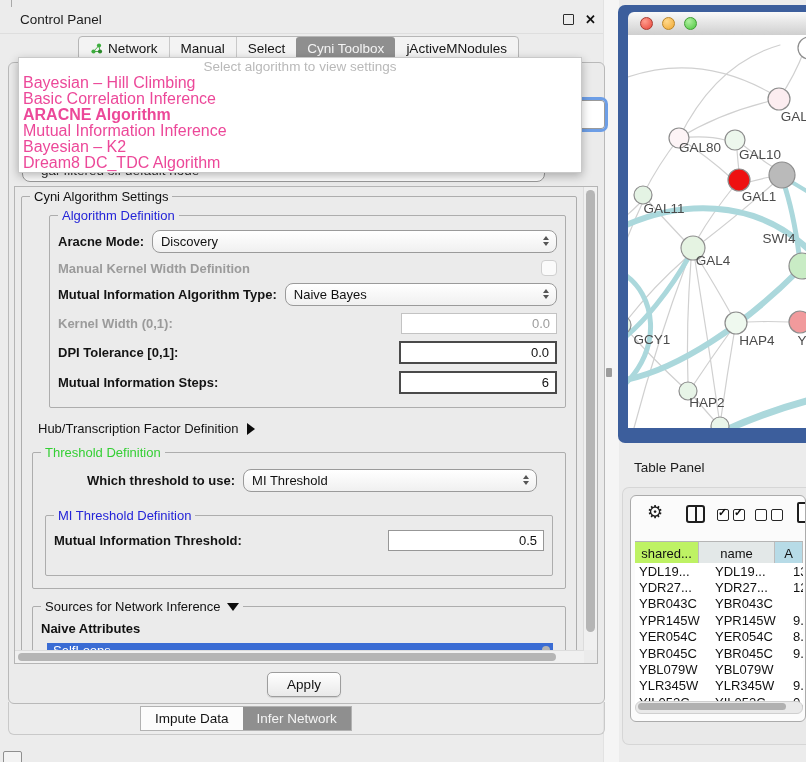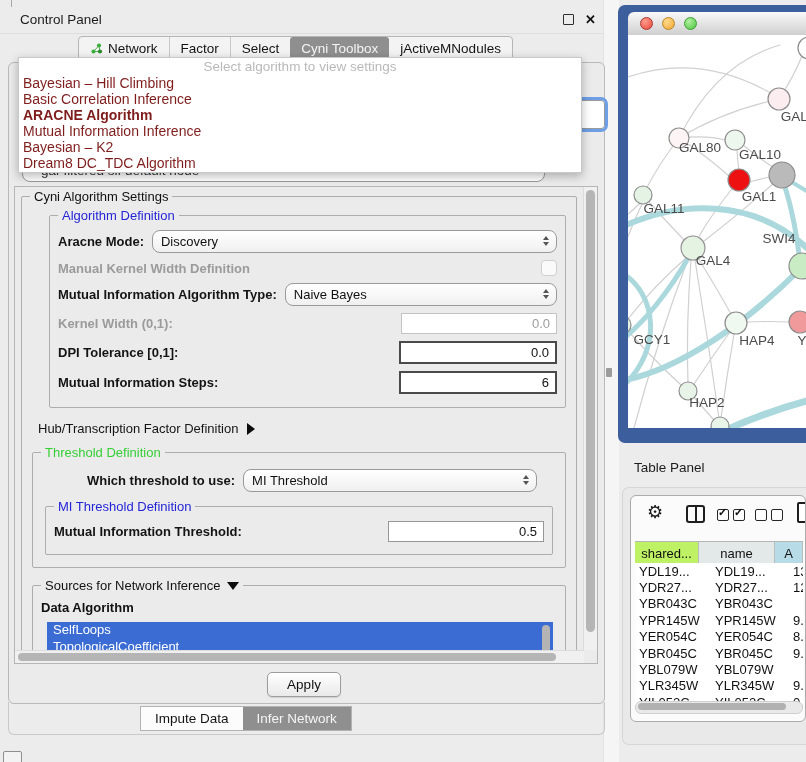--- a/index.html
+++ b/index.html
@@ -26,21 +26,21 @@
   #cp-frame-bottom{left:8px;top:702px;width:595px;height:32px;border:1px solid #c9c9c9;border-top:none;border-radius:0 0 6px 6px;z-index:1}
 
   
   #frag-blue{left:553px;top:97px;width:49px;height:29px;border:3px solid #6d9ee6;border-radius:7px;background:#fff;
              box-shadow:inset 0 0 0 1px #9a9a9a;z-index:8}
   #frag-gal{left:22px;top:138px;width:523px;height:44px;border:1px solid #9a9a9a;border-radius:8px;background:#fff;z-index:6;
             display:flex;align-items:flex-end;padding:0 0 3px 18px;font-size:13.5px;color:#333;box-sizing:border-box}
   #popup{left:18px;top:57px;width:562px;height:114px;background:#fff;border:1px solid #c9c9c9;
          box-shadow:0 3px 9px rgba(0,0,0,.28);z-index:30}
   .dd-ph{height:17px;line-height:17px;text-align:center;color:#b9b9b9;font-size:13.5px}
-  .dd-item{height:16px;line-height:16px;font-size:14px;padding-left:4px;color:#7f1d1d;white-space:nowrap}
+  .dd-item{height:16px;line-height:16px;font-size:16px;padding-left:4px;color:#ec4899;white-space:nowrap}
   .dd-sel{font-weight:bold}
 
   
   #settings-pane{left:14px;top:186px;width:584px;height:478px;border:1px solid #b5b5b5;background:#ebebeb;
                  overflow:hidden;z-index:2;box-sizing:border-box}
   .fs{position:relative;border:1px solid #adadad;border-radius:2px}
   .fs>.legend{position:absolute;top:-8px;left:8px;background:#ebebeb;padding:0 4px;font-size:13px;white-space:nowrap;display:flex;align-items:center;gap:6px}
   .legend.blue{color:#2424d8}
   .legend.green{color:#35cf35}
   #fs-cyni{position:absolute;left:6px;top:9px;width:556px;height:600px;padding:10px 8px 8px 8px;box-sizing:border-box}
@@ -68,21 +68,21 @@
   .strong-border{border:2px solid #4a4a4a}
   .dis-border{border:1px solid #c3c3c3;color:#9c9c9c}
   .lite-border{border:1px solid #979797}
 
   .cbx{width:14px;height:14px;border:1.5px solid #cfcfcf;border-radius:4px;background:#fafafa}
 
   #hub-row{display:flex;align-items:center;gap:9px;margin:13px 0 2px 8px;font-size:13px}
   .tri-right{width:0;height:0;border-top:6px solid transparent;border-bottom:6px solid transparent;border-left:8px solid #0c0c0c}
   .tri-down{width:0;height:0;border-left:6px solid transparent;border-right:6px solid transparent;border-top:8px solid #0c0c0c}
 
-  .which-row{display:flex;align-items:center;margin:4px 0 14px 46px;font-size:13px}
+  .which-row{display:flex;align-items:center;margin:4px 0 23px 46px;font-size:13px}
   .which-row .combo{flex:none;width:262px}
 
   .attr-label{font-weight:bold;font-size:13px;margin:4px 0 7px 0}
   #attr-list{position:relative;margin-left:6px;width:506px;background:#fff;min-height:70px}
   .attr-item{height:16.5px;line-height:16.5px;background:#3a6cd4;color:#fff;font-size:13px;padding-left:6px;white-space:nowrap}
   #attr-scroll{position:absolute;right:3px;top:3px;width:8px;height:56px;background:#b4b4b4;border-radius:4px}
 
   #vscroll{position:absolute;right:0;top:0;width:13px;height:463px;background:#f0f0f0;border-left:1px solid #dcdcdc}
   #vthumb{position:absolute;left:2px;top:3px;width:9px;height:442px;background:#b5b5b5;border-radius:5px}
   #hscroll{position:absolute;left:0;bottom:0;height:12px;width:569px;background:#f0f0f0;border-top:1px solid #dcdcdc}
@@ -168,21 +168,21 @@
     <span class="tab">
       <svg width="13" height="13">
         <path d="M3.5,9.5 L9,3.5 L10,9.5 Z" stroke="#55b055" fill="none" stroke-width="1"></path>
         <circle cx="3.5" cy="9.5" r="2.1" fill="#3fae3f"></circle>
         <circle cx="9" cy="3.5" r="2.1" fill="#3fae3f"></circle>
         <circle cx="10" cy="9.5" r="2.1" fill="#2c8c2c"></circle>
       </svg>
       <span>Network</span>
     </span>
     <span class="tab">
-        <span>Factor</span>
+        <span>Manual</span>
       </span>
     <span class="tab">
         <span>Select</span>
       </span>
     <span class="tab sel">
         <span>Cyni Toolbox</span>
       </span>
     <span class="tab">
         <span>jActiveMNodules</span>
       </span>
@@ -276,34 +276,34 @@
             <span class="val">MI Threshold</span>
             <span class="spin">
                 <i class="up"></i>
                 <i class="dn"></i>
               </span>
           </span>
         </div>
 
         <div class="fs" id="fs-mi">
           <span class="legend blue">MI Threshold Definition</span>
-          <div class="frow" style="margin-bottom:0">
+          <div class="frow" style="margin-bottom:12px">
             <span class="flabel">Mutual Information Threshold:</span>
             <span class="grow"></span>
             <span class="num-input lite-border">0.5</span>
           </div>
         </div>
       </div>
 
       <div class="fs" id="fs-sources">
         <span class="legend">
           <span>Sources for Network Inference</span>
           <span class="tri-down"></span>
         </span>
-        <div class="attr-label">Data Algorithm</div>
+        <div class="attr-label">Naive Attributes</div>
         <div id="attr-list">
           <div class="attr-item">SelfLoops</div>
             <div class="attr-item">TopologicalCoefficient</div>
             <div class="attr-item">BetweennessCentrality</div>
             <div id="attr-scroll"></div>
         </div>
       </div>
     </div>
 
     <div id="vscroll">

